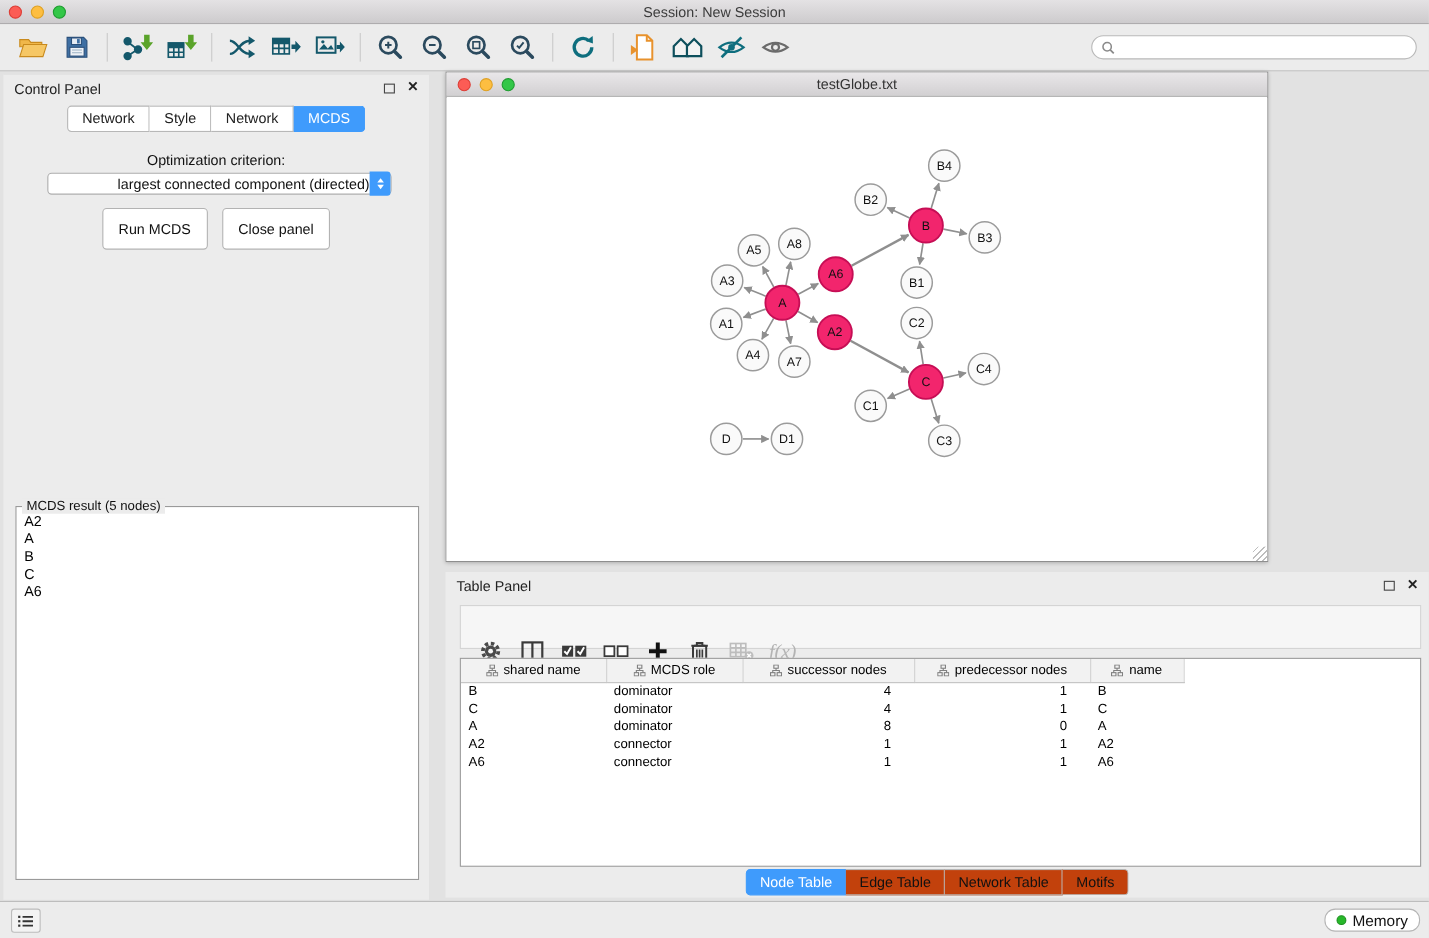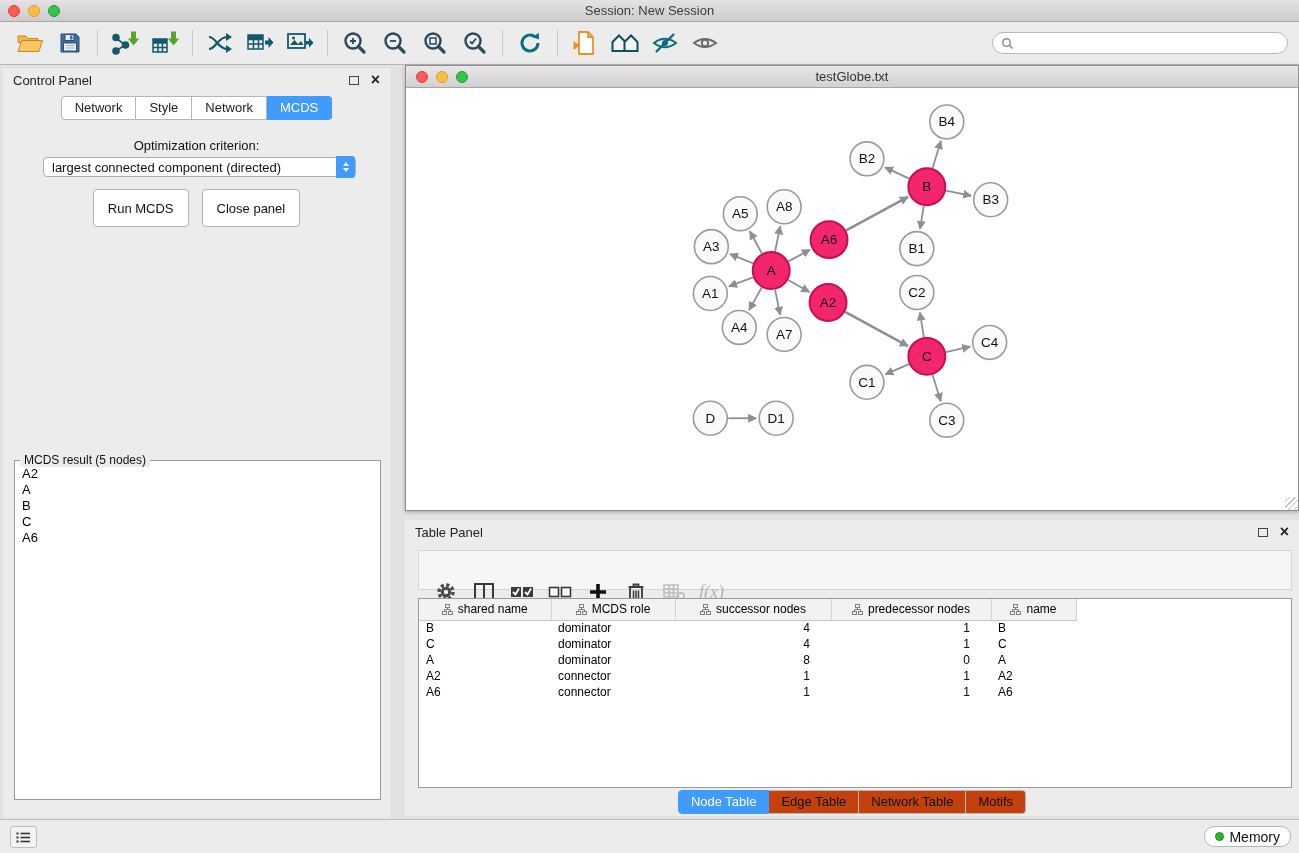--- a/index.html
+++ b/index.html
@@ -39,37 +39,37 @@
   .win-float { width:10px; height:9px; border:1.5px solid #444; margin-right:12px; display:inline-block; }
   .win-close { font-size:16px; font-weight:bold; color:#222; line-height:1; }
   .cp-tabs { position:absolute; top:28px; left:0; right:0; display:flex; justify-content:center; }
   .cp-tab { font-size:13px; color:#222; background:#fff; border:1px solid #b7b7b7; border-left-width:0;
     padding:3px 13px 4px; }
   .cp-tab:first-child { border-left-width:1px; border-radius:4px 0 0 4px; }
   .cp-tab:last-child { border-radius:0 4px 4px 0; }
   .cp-tab.active { background:#3f9bfc; border-color:#3f9bfc; color:#fff; }
   .opt-label { position:absolute; top:70px; left:0; width:100%; text-align:center; font-size:13px; color:#111; }
   .dropdown { position:absolute; left:40px; top:89px; width:313px; height:20px; background:#fff;
-    border:1px solid #adadad; border-radius:4px; display:flex; align-items:center; font-size:13px; }
+    border:1px solid #adadad; border-radius:4px; display:flex; align-items:center; font-size:13px;text-align:right; }
   .dropdown .dd-text { flex:1; padding-left:8px; white-space:nowrap; overflow:hidden; color:#111; }
   .dd-stepper { width:19px; height:22px; background:#3f9bfc; border-radius:0 3px 3px 0;
     display:flex; flex-direction:column; align-items:center; justify-content:center; gap:2px; }
   .dd-stepper i { display:block; width:0; height:0; border-left:3.5px solid transparent; border-right:3.5px solid transparent; }
   .dd-up { border-bottom:4px solid #fff; }
   .dd-down { border-top:4px solid #fff; }
   .btn-row { position:absolute; top:121px; left:0; width:100%; display:flex; justify-content:center; gap:13px; }
   .btn { font-family:inherit; font-size:13px; color:#111; background:#fff; border:1px solid #b3b3b3;
     border-radius:4px; padding:0 14px; height:38px; }
   .result-box { position:absolute; left:11px; top:392px; width:367px; height:340px; background:#fff;
     border:1px solid #9a9a9a; }
   .result-title { position:absolute; top:-8px; left:5px; background:#ececec; font-size:12px; color:#111; padding:0 4px; }
   .result-list { padding:5px 7px; font-size:13px; line-height:16px; color:#000; }
 
   
-  .network-window { position:absolute; left:405px; top:0; width:894px; height:446px;
+  .network-window { position:absolute; left:405px; top:0; width:748px; height:446px;
     border:1px solid #8e8e8e; background:#fff; box-shadow:0 1px 4px rgba(0,0,0,.28); }
   .nw-titlebar { height:22px; background:linear-gradient(#e9e7e9,#d2d0d2); border-bottom:1px solid #a5a5a5;
     position:relative; display:flex; align-items:center; justify-content:center; font-size:13px; color:#333; }
   .nw-titlebar .traffic { left:10px; top:5px; }
   .nw-canvas { position:absolute; top:23px; left:0; right:0; bottom:0; background:#fff; }
   .nw-canvas svg { width:100%; height:100%; display:block; }
   .resize-corner { position:absolute; right:0; bottom:0; width:13px; height:13px;
     background:repeating-linear-gradient(135deg, transparent 0 3px, #bdbdbd 3px 4px); }
 
   

